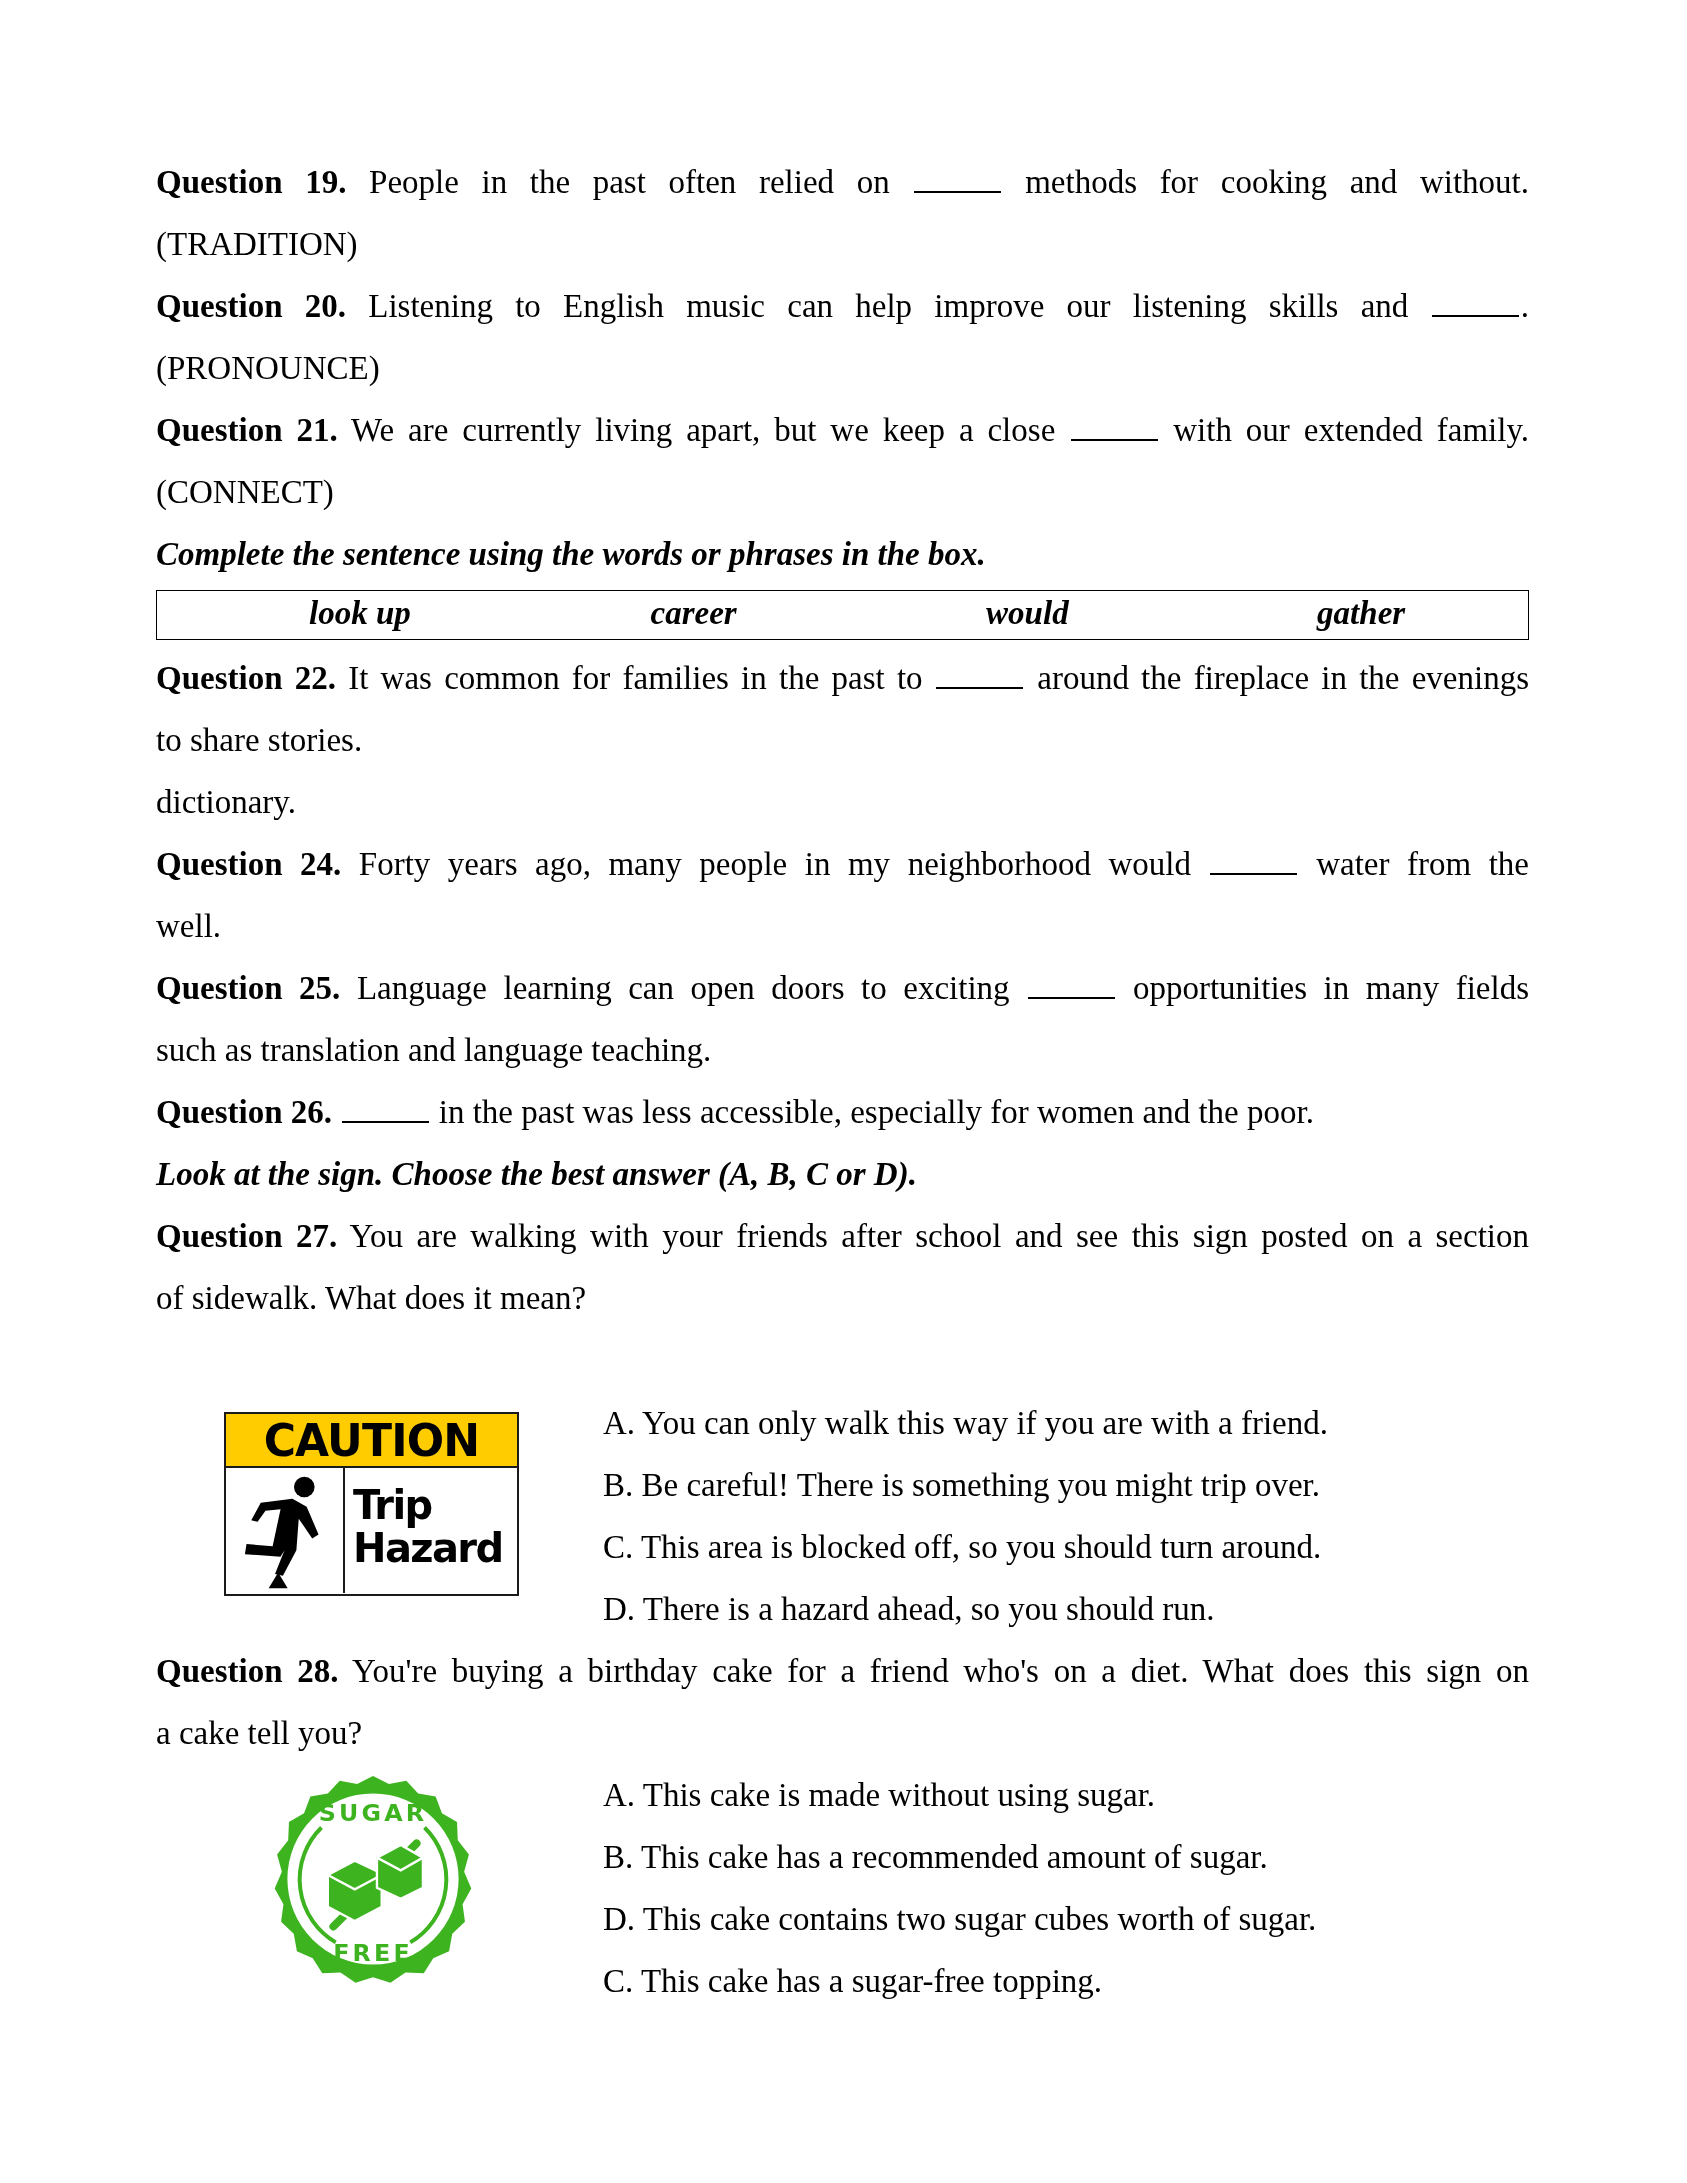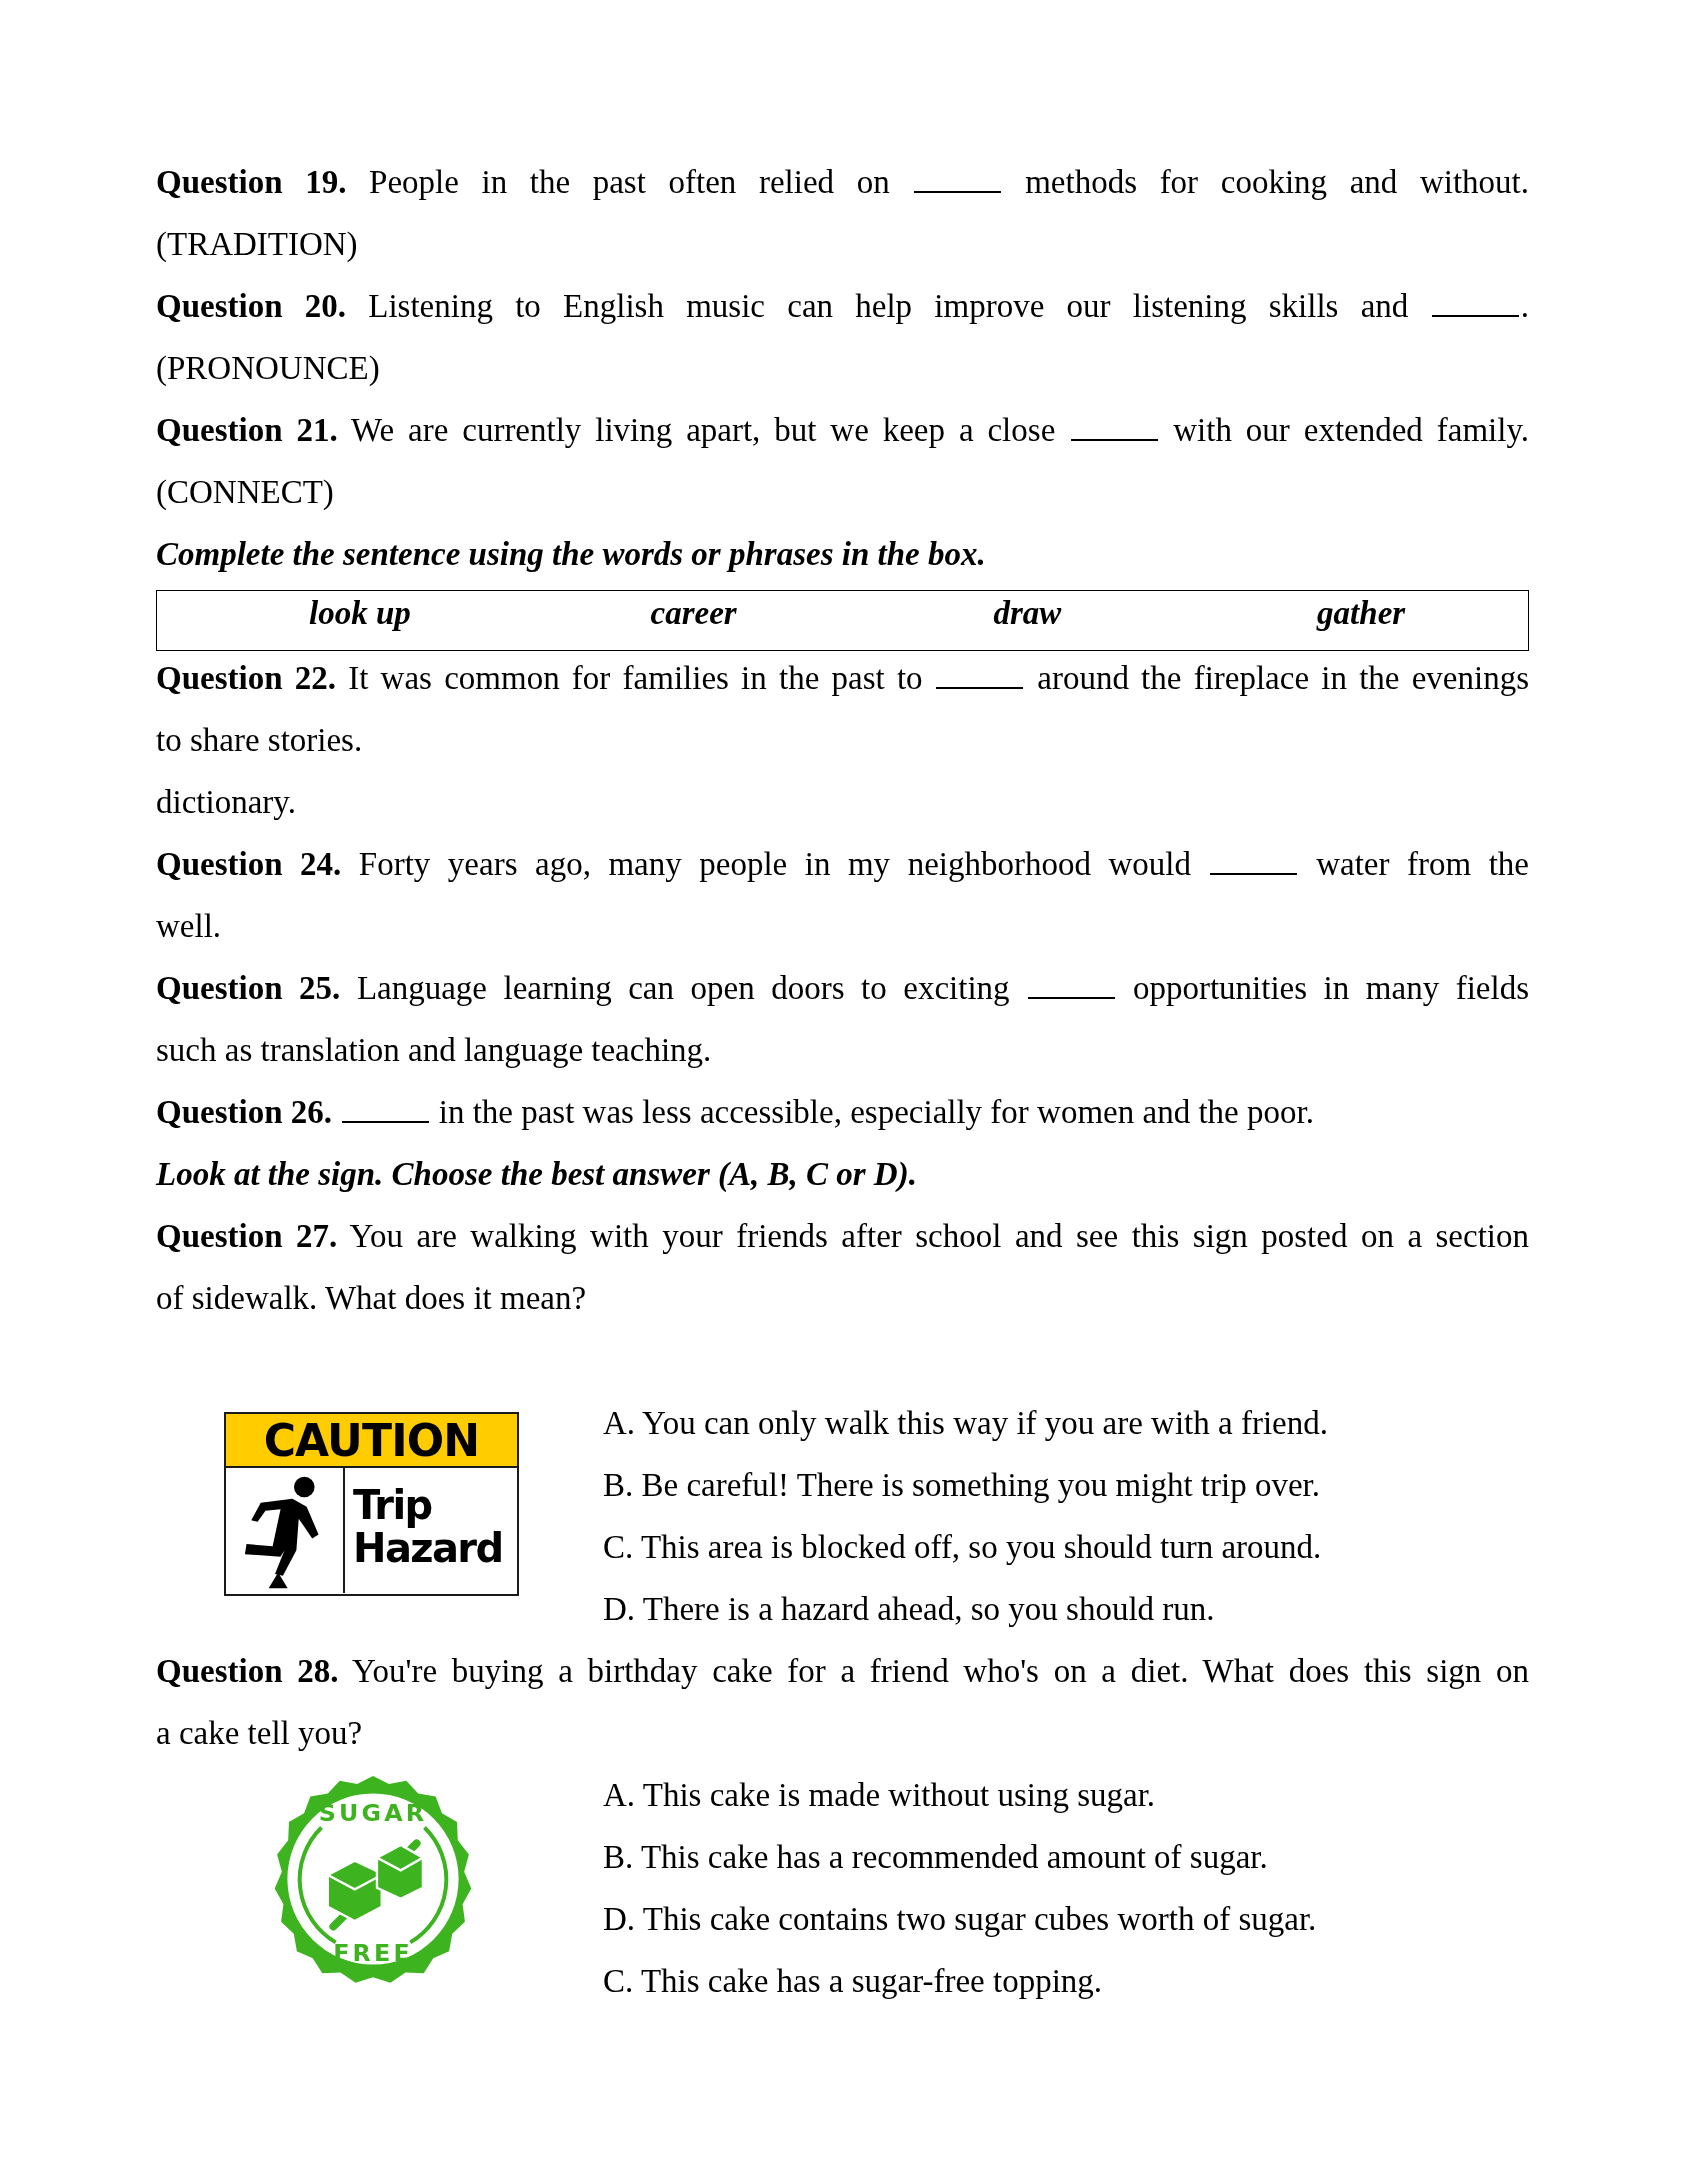--- a/index.html
+++ b/index.html
@@ -4,21 +4,21 @@
 <style>
   html, body { margin: 0; padding: 0; background: #ffffff; }
   body { width: 1687px; height: 2183px; position: relative; overflow: hidden;
          font-family: "Liberation Serif", "DejaVu Serif", serif; color: #000; }
   .page { position: absolute; left: 156px; top: 151px; width: 1373px; }
   .line { font-size: 33px; line-height: 62px; height: 62px; white-space: nowrap; }
   .just { text-align: justify; text-align-last: justify; white-space: normal; }
   .qlabel { font-weight: bold; }
   .blank { display: inline-block; width: 87px; border-bottom: 2.4px solid #000; height: 24px; vertical-align: baseline; margin: 0 1.6px; }
   .instr { font-weight: bold; font-style: italic; }
-  .wordbox { position: absolute; left: 156px; top: 590px; width: 1373px; height: 61px;
+  .wordbox { position: absolute; left: 156px; top: 590px; width: 1373px; height: 50px;
              border: 1.6px solid #000; box-sizing: border-box; display: flex; padding-left: 36px; }
   .wordbox .cell { flex: 1; text-align: center; font-weight: bold; font-style: italic;
                    font-size: 33px; line-height: 44px; }
   .abs { position: absolute; }
   .opt { font-size: 33px; line-height: 62px; white-space: nowrap; }
   .sign { position: absolute; left: 224px; top: 1412px; width: 295px; height: 184px;
           border: 2.4px solid #1a1a1a; box-sizing: border-box; background: #fff; }
   .sign .top { height: 52px; background: #ffcc00; border-bottom: 2.4px solid #1a1a1a;
                display: flex; align-items: center; justify-content: center;
                font-family: "DejaVu Sans", sans-serif; font-weight: bold; font-size: 44px;
@@ -95,21 +95,21 @@
   <div class="line just">
     <span class="qlabel">Question 27.</span>
     <span>You are walking with your friends after school and see this sign posted on a section</span>
   </div>
   <div class="line">of sidewalk. What does it mean?</div>
 </div>
 
 <div class="wordbox">
   <div class="cell">look up</div>
   <div class="cell">career</div>
-  <div class="cell">draw</div>
+  <div class="cell">would</div>
   <div class="cell">gather</div>
 </div>
 
 <div class="sign">
   <div class="top">CAUTION</div>
   <div class="bottom">
     <div class="pic">
       <svg width="95" height="119" viewBox="0 0 120 150">
         <circle cx="85" cy="20" r="13" fill="#000"></circle>
         <path d="M70 35 L30 40 L18 62 L26 64 L36 50 L55 48 L45 95 L12 92 L10 105 L55 108 L60 100 L48 130 L58 132 L75 100 L78 60 L95 85 L103 80 L88 45 Z" fill="#000"></path>

